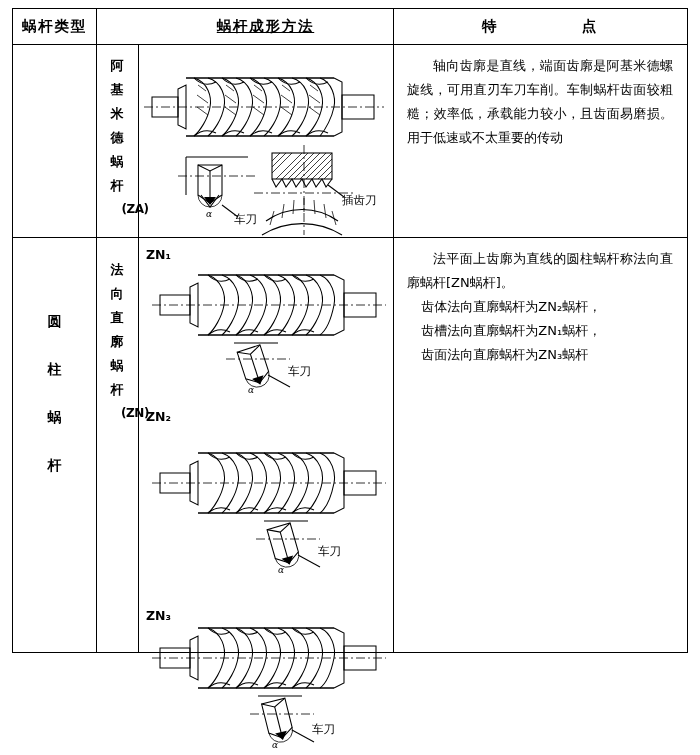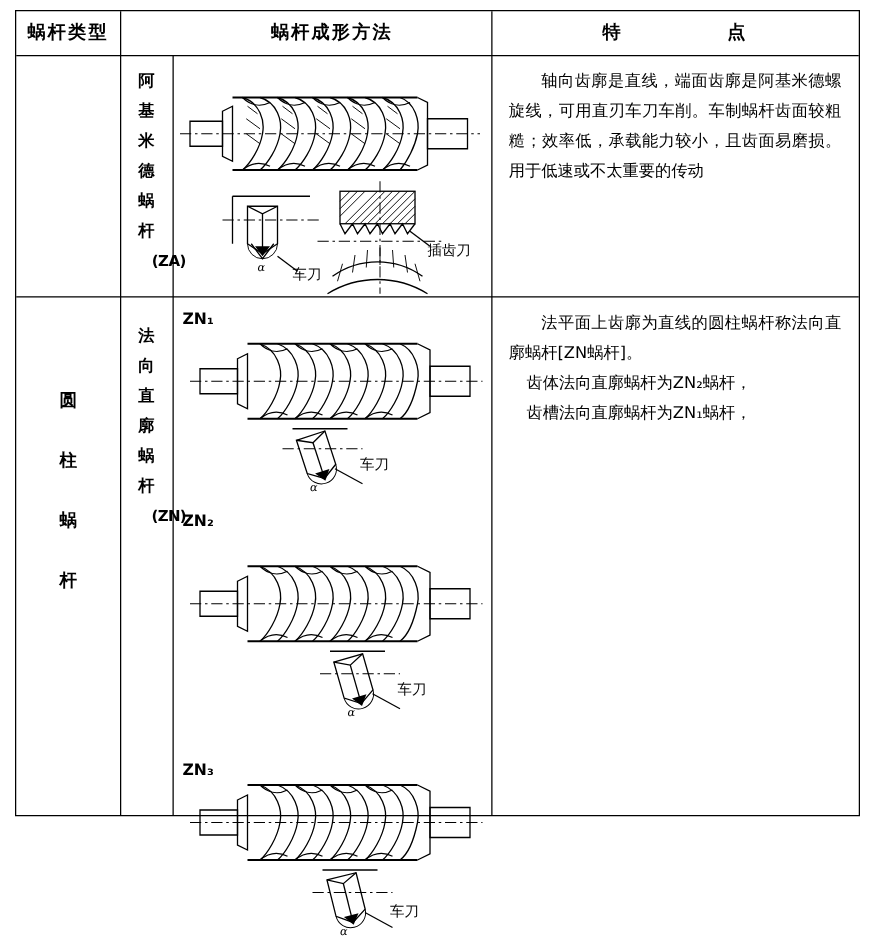--- a/index.html
+++ b/index.html
@@ -61,21 +61,21 @@
     position: absolute;
     top: 0;
     height: 35px;
     line-height: 35px;
     text-align: center;
     font-size: 14.5px;
     font-weight: bold;
     letter-spacing: 0.12em;
   }
   .hdr.c1 { left: 0px;   width: 83px; }
-  .hdr.c2 { left: 125px; width: 255px; }
+  .hdr.c2 { left: 125px; width: 255px; text-decoration: underline; }
   .hdr.c3 { left: 380px; width: 294px; }
 
   
   .vlabel {
     position: absolute;
     left: 0px;
     top: 35px;
     width: 83px;
     height: 698px;
     display: flex;
@@ -193,20 +193,21 @@
     </div>
 
     <div class="desc za">
       <p class="ind">轴向齿廓是直线，端面齿廓是阿基米德螺旋线，可用直刃车刀车削。车制蜗杆齿面较粗糙；效率低，承载能力较小，且齿面易磨损。用于低速或不太重要的传动</p>
     </div>
 
     <div class="desc zn">
       <p class="ind">法平面上齿廓为直线的圆柱蜗杆称法向直廓蜗杆[ZN蜗杆]。</p>
       <p class="sub">齿体法向直廓蜗杆为ZN₂蜗杆，</p>
       <p class="sub">齿槽法向直廓蜗杆为ZN₁蜗杆，</p>
+      <p class="sub">齿面法向直廓蜗杆为ZN₃蜗杆</p>
     </div>
 
     <div class="fig" style="top:36px;height:190px;">
       <svg width="255" height="192" viewBox="0 0 255 192">
 
         <g>
 
           <path class="ln" d="M14,52 L40,52 L40,72 L14,72 Z"></path>
           <path class="ln" d="M40,44 L48,40 L48,84 L40,80 Z"></path>
 

